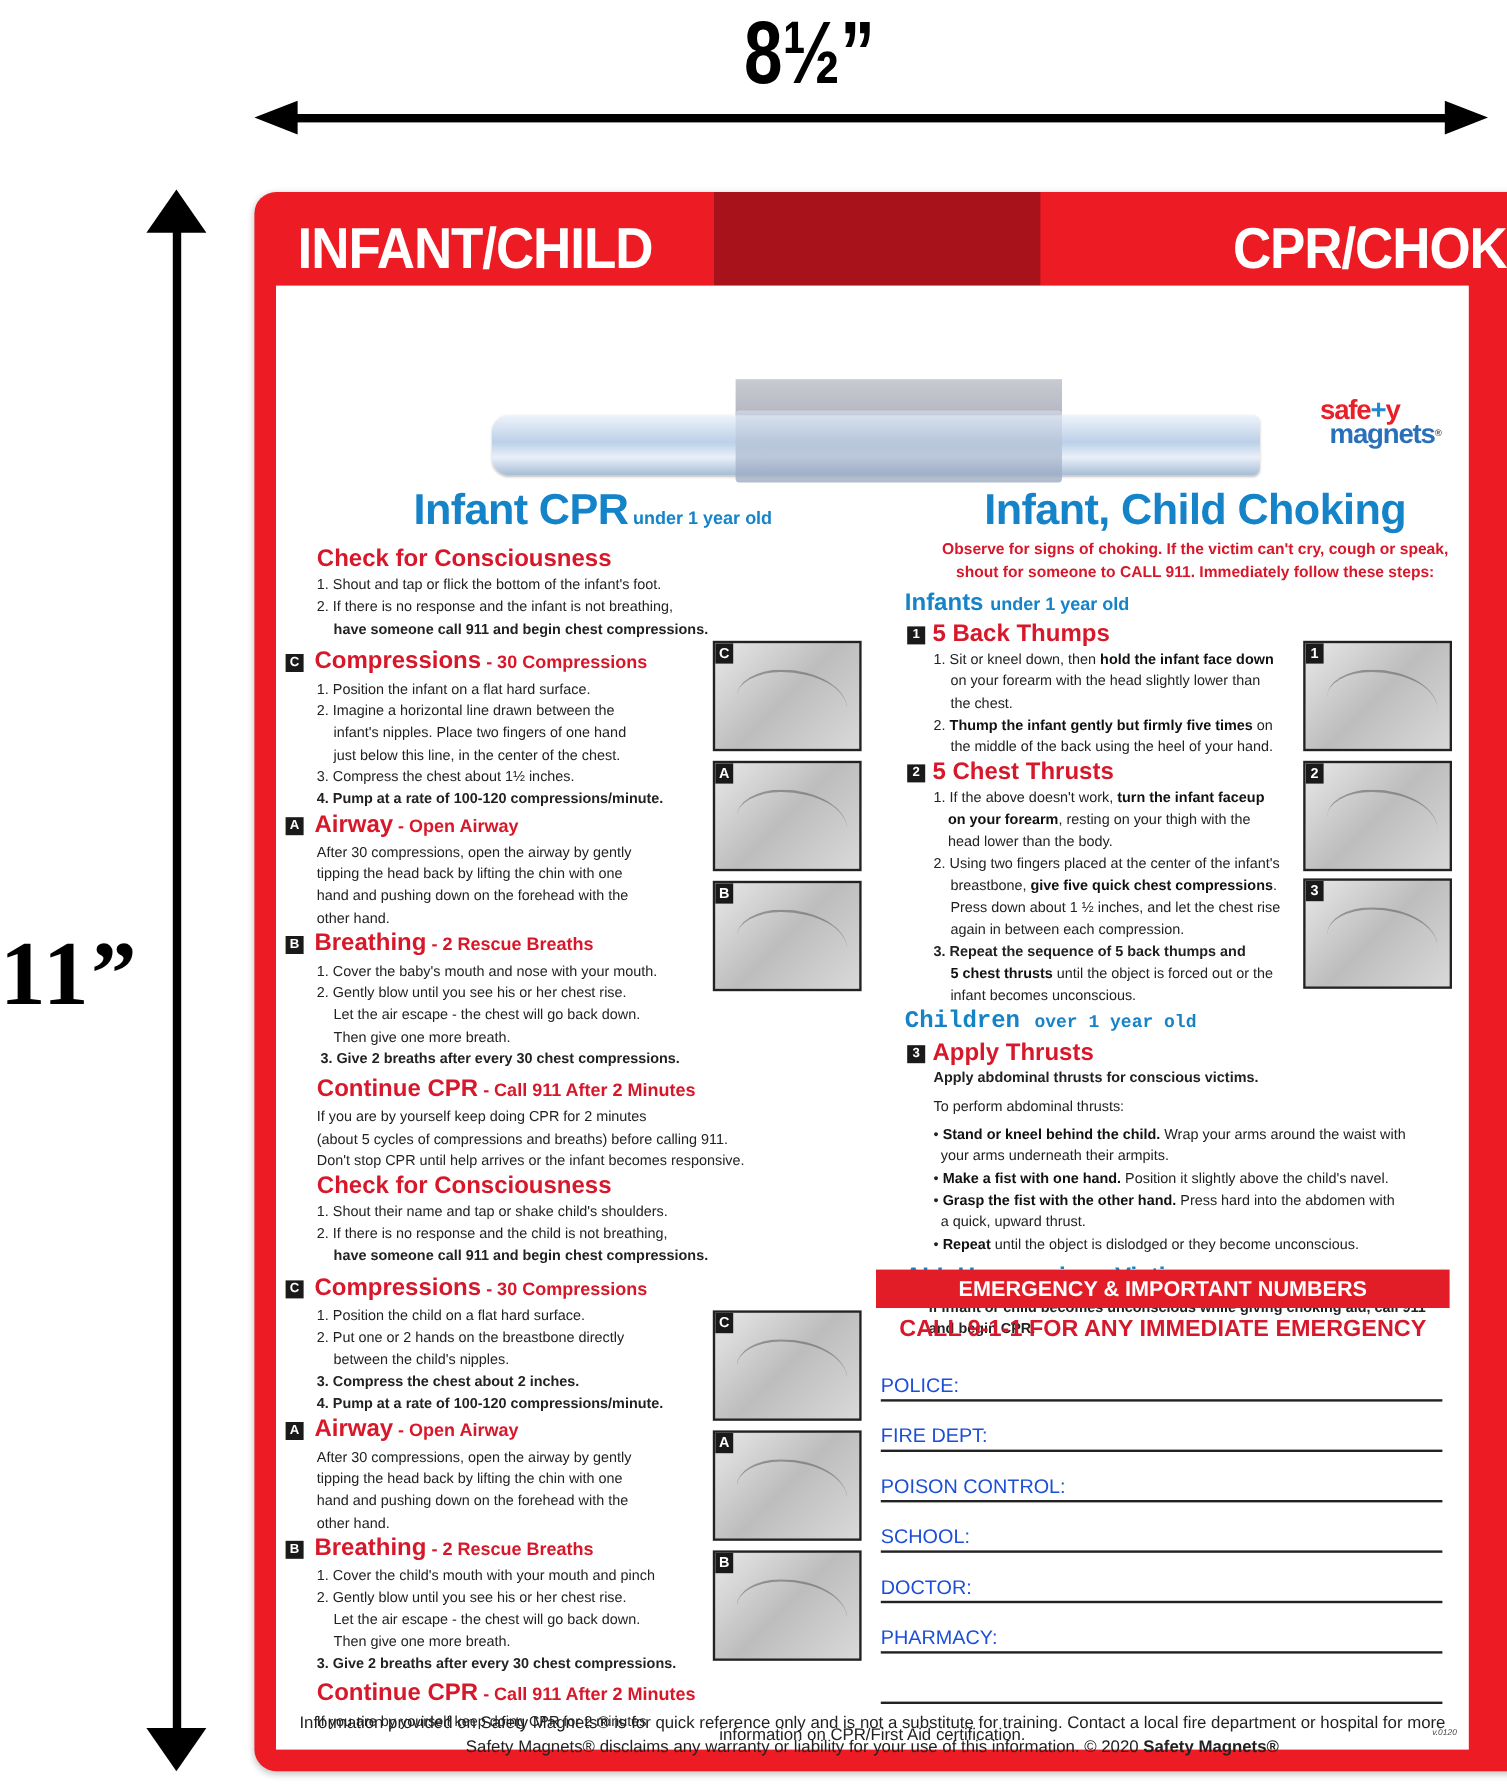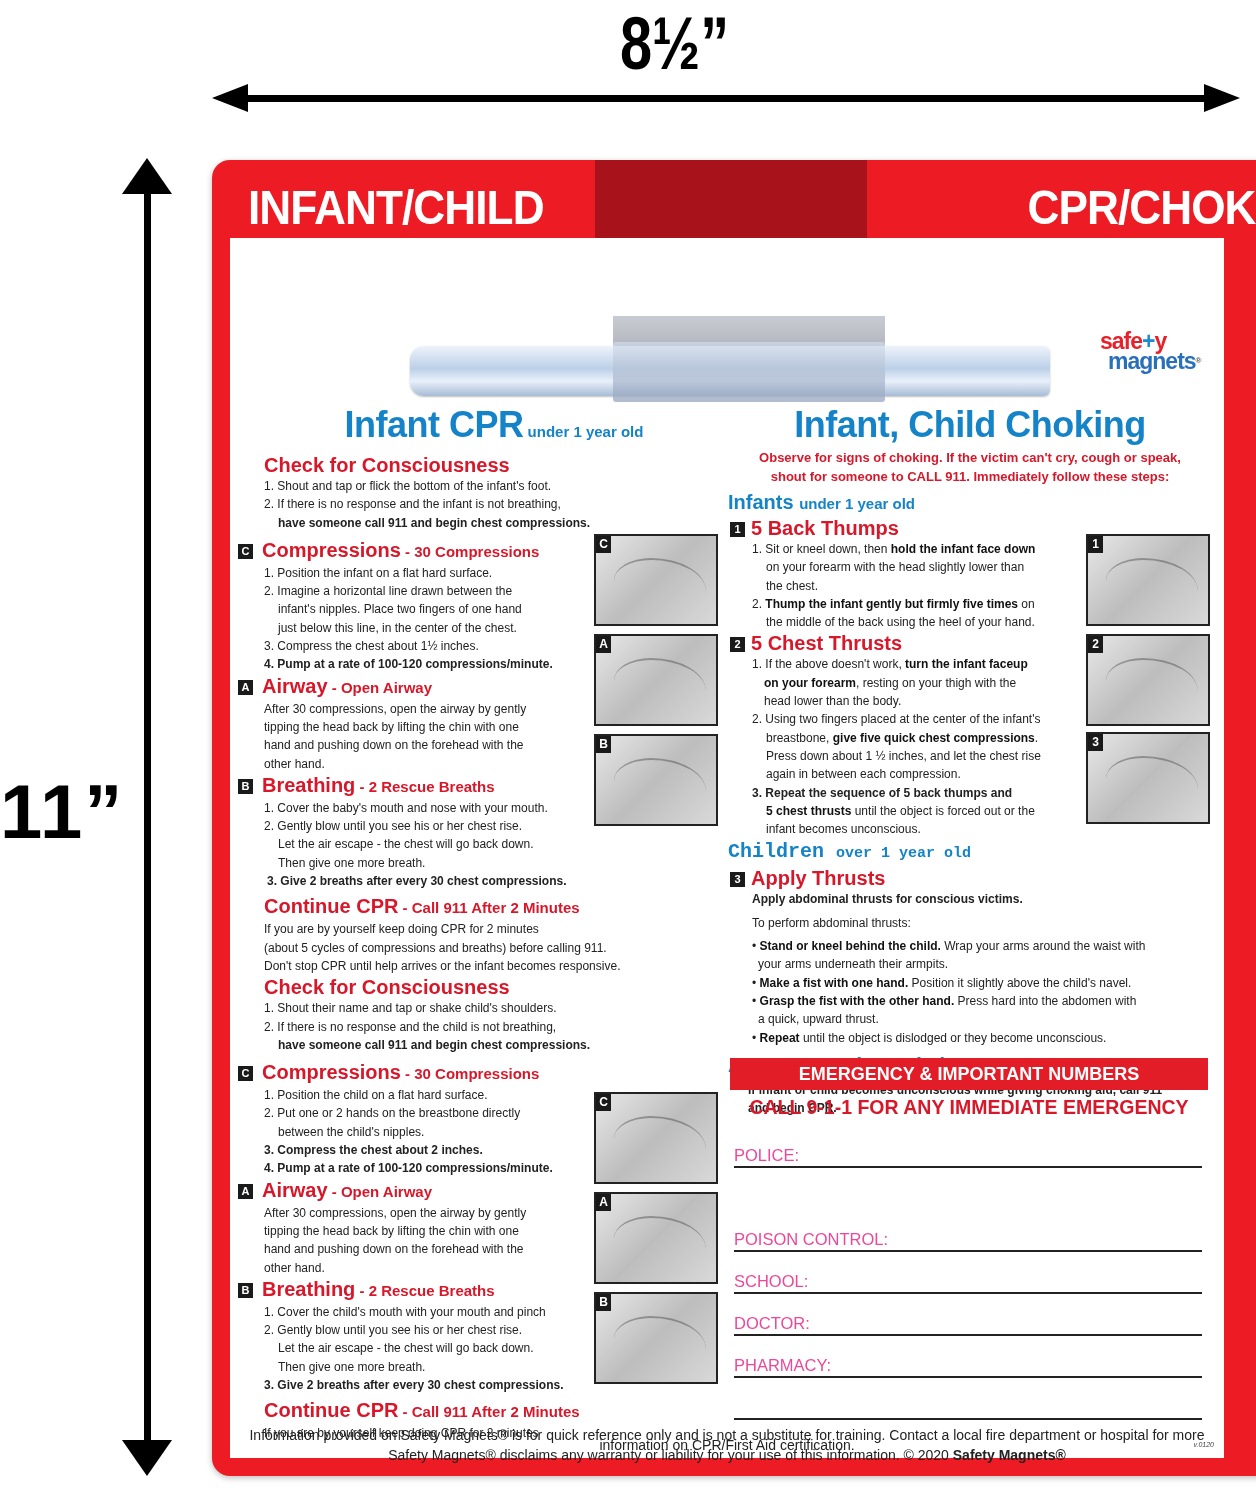--- a/index.html
+++ b/index.html
@@ -9,21 +9,21 @@
 
 .dim-h{position:absolute;left:212px;top:84px;width:1028px;height:28px;}
 .dim-h .line{position:absolute;left:20px;right:20px;top:11px;height:7px;background:#000;}
 .dim-h .ah-l{position:absolute;left:0;top:0;width:0;height:0;border-top:14px solid transparent;border-bottom:14px solid transparent;border-right:36px solid #000;}
 .dim-h .ah-r{position:absolute;right:0;top:0;width:0;height:0;border-top:14px solid transparent;border-bottom:14px solid transparent;border-left:36px solid #000;}
 .dim-h-label{position:absolute;left:620px;top:4px;width:240px;text-align:left;font-family:"Liberation Sans",sans-serif;font-weight:700;font-size:74px;line-height:80px;color:#000;transform:scaleX(0.78);transform-origin:left top;}
 .dim-v{position:absolute;left:122px;top:158px;width:50px;height:1318px;}
 .dim-v .line{position:absolute;top:20px;bottom:20px;left:22px;width:7px;background:#000;}
 .dim-v .ah-t{position:absolute;top:0;left:0;width:0;height:0;border-left:25px solid transparent;border-right:25px solid transparent;border-bottom:36px solid #000;}
 .dim-v .ah-b{position:absolute;bottom:0;left:0;width:0;height:0;border-left:25px solid transparent;border-right:25px solid transparent;border-top:36px solid #000;}
-.dim-v-label{position:absolute;left:0;top:772px;font-family:Liberation Sans, sans-serif;font-weight:700;font-size:76px;line-height:80px;color:#000;letter-spacing:2px;}
+.dim-v-label{position:absolute;left:0;top:772px;font-family:Liberation Serif, serif;font-weight:700;font-size:76px;line-height:80px;color:#000;letter-spacing:2px;}
 
 
 .card{position:absolute;left:212px;top:160px;width:1163px;height:1316px;background:#ed1c24;border-radius:18px;box-shadow:0 2px 6px rgba(0,0,0,0.25);}
 .card-title{position:absolute;top:22px;font-weight:700;font-size:48px;color:#fff;line-height:52px;letter-spacing:-1px;transform:scaleX(0.92);}
 .title-left{left:36px;transform-origin:left top;}
 .title-right{right:44px;transform-origin:right top;}
 .inner{position:absolute;left:18px;top:78px;width:994px;height:1220px;background:#fff;}
 
 
 .clip{position:absolute;left:383px;top:0;width:272px;height:78px;background:#a8121b;}
@@ -34,21 +34,21 @@
 
 .logo{position:absolute;left:870px;top:93px;width:110px;height:44px;line-height:20px;font-weight:700;font-size:23px;letter-spacing:-1px;}
 .logo-top{color:#e8202a;display:block;}
 .logo-bot{color:#2a6fba;display:block;padding-left:8px;}
 .logo-plus{color:#1e8ad4;}
 .logo-reg{font-size:8px;vertical-align:top;color:#555;}
 
 
 .col{position:absolute;}
 .col-left{left:34px;top:166px;width:460px;}
-.col-right{left:498px;top:166px;width:484px;}
+.col-right{left:524px;top:166px;width:484px;}
 
 .big-title{font-weight:700;color:#1583c8;font-size:36px;line-height:42px;letter-spacing:-0.5px;}
 .big-title .sub{font-size:15px;letter-spacing:0;margin-left:4px;}
 .ttl-center{text-align:center;}
 .sec-red{font-weight:700;color:#d7182a;font-size:20px;line-height:24px;}
 .sec-red .sub{font-size:15px;}
 .sec-blue{font-weight:700;color:#1583c8;font-size:20px;line-height:24px;}
 .sec-blue .sub{font-size:15px;}
 .body{font-size:12px;line-height:18.3px;color:#222;}
 .body b{color:#111;}
@@ -57,21 +57,21 @@
 
 .ill{position:absolute;border:2px solid #222;background:linear-gradient(135deg,#e8e8e8,#bdbdbd 50%,#d9d9d9);overflow:hidden;}
 .ill .lbl{position:absolute;left:0;top:0;width:15px;height:17px;background:#1a1a1a;color:#fff;font-size:12px;font-weight:700;text-align:center;line-height:17px;}
 .ill .sketch{position:absolute;left:18px;top:22px;right:10px;bottom:10px;border-top:2px solid #555;border-radius:40% 60% 0 0;opacity:0.5;}
 
 .footer{position:absolute;left:0;right:0;top:1192px;text-align:center;font-size:14px;line-height:10px;color:#222;}
 .version{position:absolute;right:10px;top:1203px;font-size:7px;font-style:italic;color:#444;}
 
 .em-bar{position:absolute;left:500px;top:1000px;width:478px;height:32px;background:#e31d27;color:#fff;text-align:center;font-weight:700;font-size:18px;line-height:32px;}
 .em-call{position:absolute;left:500px;top:1036px;width:478px;text-align:center;color:#d7182a;font-weight:700;font-size:19.5px;line-height:26px;}
-.em-line{position:absolute;left:504px;width:468px;height:22px;border-bottom:2px solid #222;font-size:16.5px;line-height:18px;color:#ec4899;}
+.em-line{position:absolute;left:504px;width:468px;height:22px;border-bottom:2px solid #222;font-size:16.5px;line-height:18px;color:#1d4ed8;}
 </style>
 </head>
 <body>
 
 <div class="dim-h" data-name="width-dimension-arrow">
   <div class="ah-l" data-name="arrow-left-icon"></div>
   <div class="line" data-name="width-arrow-line"></div>
   <div class="ah-r" data-name="arrow-right-icon"></div>
 </div>
 <div class="dim-h-label" data-name="width-label">8½”</div>
@@ -269,20 +269,21 @@
         <div class="sketch"></div>
       </div>
     <div class="ill" style="left:856px;top:494px;width:124px;height:92px;" data-name="illustration-abdominal-thrusts">
         <span class="lbl">3</span>
         <div class="sketch"></div>
       </div>
 
     <div class="em-bar" data-name="emergency-numbers-banner" style="top: 820px;">EMERGENCY &amp; IMPORTANT NUMBERS</div>
     <div class="em-call" data-name="call-911-notice" style="top: 856px;">CALL 9-1-1 FOR ANY IMMEDIATE EMERGENCY</div>
     <div class="em-line" style="top: 908px !important;" data-name="police-field">POLICE:</div>
+    <div class="em-line" style="top: 950px !important;" data-name="fire-dept-field">FIRE DEPT:</div>
     <div class="em-line" style="top: 992px !important;" data-name="poison-control-field">POISON CONTROL:</div>
     <div class="em-line" style="top: 1034px !important;" data-name="school-field">SCHOOL:</div>
     <div class="em-line" style="top: 1076px !important;" data-name="doctor-field">DOCTOR:</div>
     <div class="em-line" style="top: 1118px !important;" data-name="pharmacy-field">PHARMACY:</div>
     <div class="em-line" style="top: 1160px !important; display: block;" data-name="extra-field"></div>
 
     <div class="footer" data-name="disclaimer">
       <div>Information provided on Safety Magnets® is for quick reference only and is not a substitute for training.  Contact a local fire department or hospital for more information on CPR/First Aid certification.</div>
       <div><span>Safety Magnets® disclaims any warranty or liability for your use of this information. © 2020 </span><b>Safety Magnets®</b></div>
     </div>

